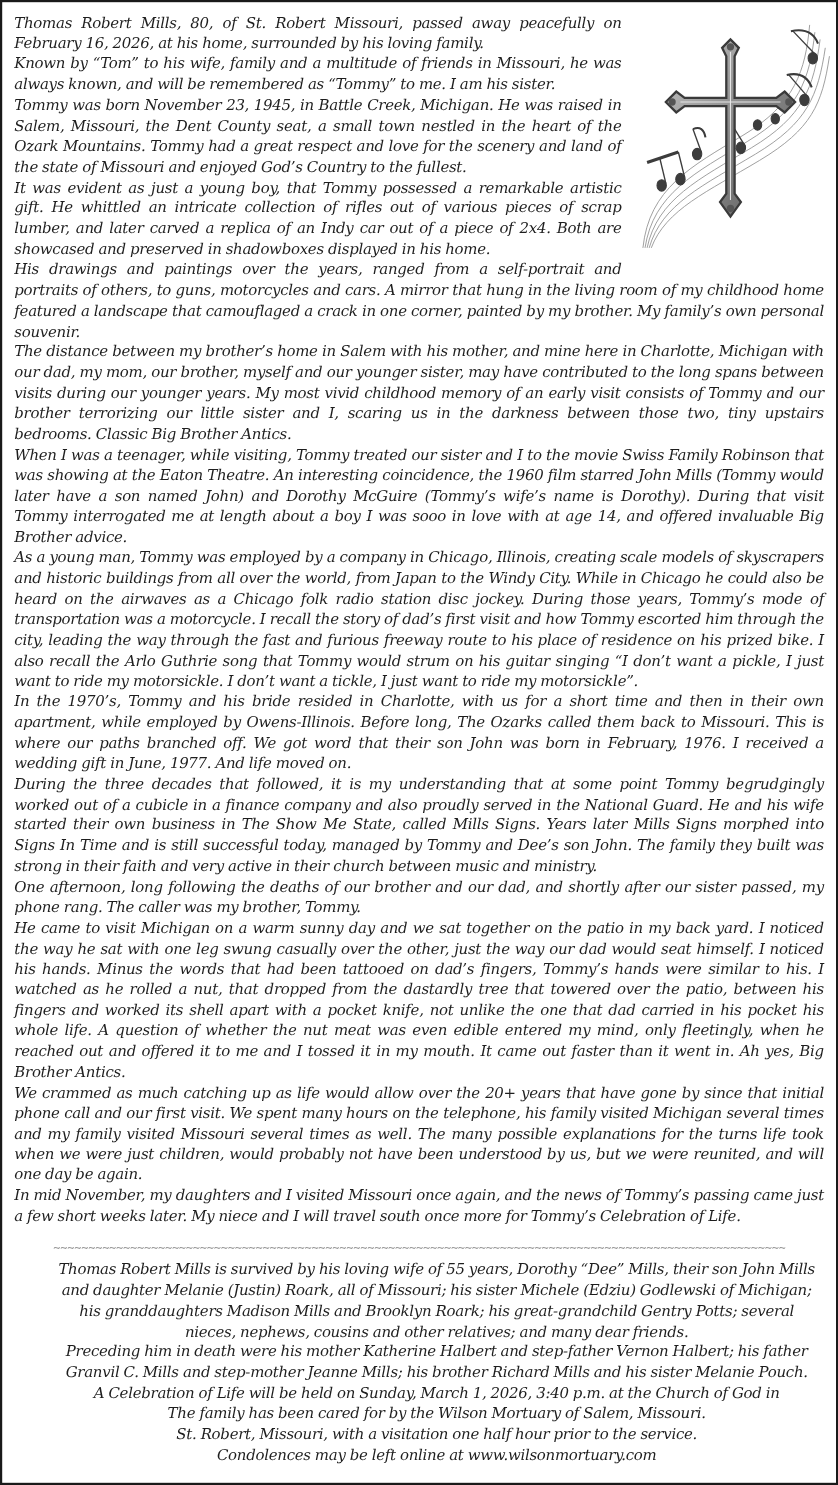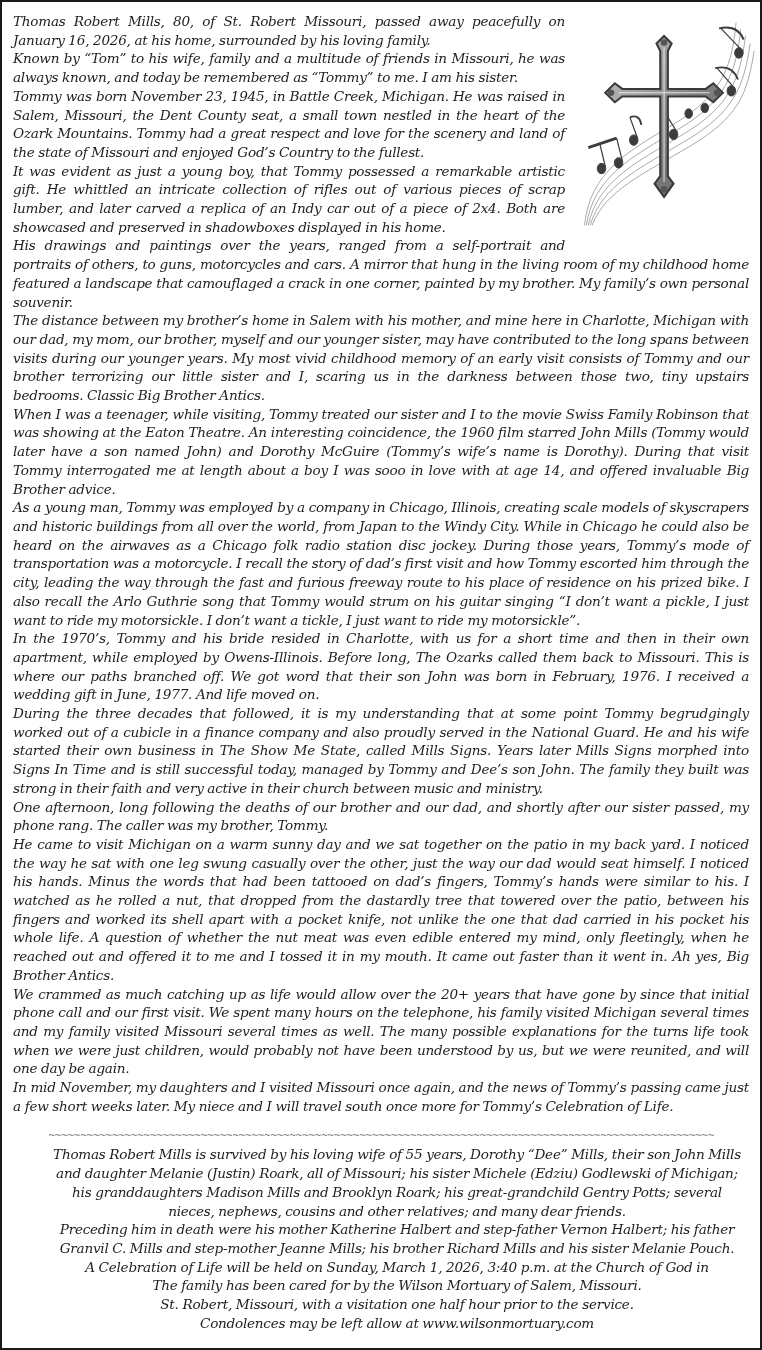--- a/index.html
+++ b/index.html
@@ -129,22 +129,22 @@
           <line x1="94" y1="34" x2="94" y2="176"></line>
           <line x1="46" y1="82" x2="142" y2="82"></line>
         </g>
         <circle cx="94" cy="29" r="3.5" fill="#555"></circle>
         <circle cx="38" cy="82" r="3.5" fill="#555"></circle>
         <circle cx="150" cy="82" r="3.5" fill="#555"></circle>
         <circle cx="94" cy="184" r="3.5" fill="#555"></circle>
       </svg>
     </div>
 
-    <p>Thomas Robert Mills, 80, of St. Robert Missouri, passed away peacefully on January 16, 2026, at his home, surrounded by his loving family.</p>
-    <p>Known by “Tom” to his wife, family and a multitude of friends in Missouri, he was always known, and today be remembered as “Tommy” to me. I am his sister.</p>
+    <p>Thomas Robert Mills, 80, of St. Robert Missouri, passed away peacefully on February 16, 2026, at his home, surrounded by his loving family.</p>
+    <p>Known by “Tom” to his wife, family and a multitude of friends in Missouri, he was always known, and will be remembered as “Tommy” to me. I am his sister.</p>
     <p>Tommy was born November 23, 1945, in Battle Creek, Michigan. He was raised in Salem, Missouri, the Dent County seat, a small town nestled in the heart of the Ozark Mountains. Tommy had a great respect and love for the scenery and land of the state of Missouri and enjoyed God’s Country to the fullest.</p>
     <p>It was evident as just a young boy, that Tommy possessed a remarkable artistic gift. He whittled an intricate collection of rifles out of various pieces of scrap lumber, and later carved a replica of an Indy car out of a piece of 2x4. Both are showcased and preserved in shadowboxes displayed in his home.</p>
     <p>His drawings and paintings over the years, ranged from a self-portrait and portraits of others, to guns, motorcycles and cars. A mirror that hung in the living room of my childhood home featured a landscape that camouflaged a crack in one corner, painted by my brother.  My family’s own personal souvenir.</p>
     <p>The distance between my brother’s home in Salem with his mother, and mine here in Charlotte, Michigan with our dad, my mom, our brother, myself and our younger sister, may have contributed to the long spans between visits during our younger years. My most vivid childhood memory of an early visit consists of Tommy and our brother terrorizing our little sister and I, scaring us in the darkness between those two, tiny upstairs bedrooms. Classic Big Brother Antics.</p>
     <p>When I was a teenager, while visiting, Tommy treated our sister and I to the movie Swiss Family Robinson that was showing at the Eaton Theatre. An interesting coincidence, the 1960 film starred John Mills (Tommy would later have a son named John) and Dorothy McGuire (Tommy’s wife’s name is Dorothy). During that visit Tommy interrogated me at length about a boy I was sooo in love with at age 14, and offered invaluable Big Brother advice.</p>
     <p>As a young man, Tommy was employed by a company in Chicago, Illinois, creating scale models of skyscrapers and historic buildings from all over the world, from Japan to the Windy City. While in Chicago he could also be heard on the airwaves as a Chicago folk radio station disc jockey. During those years, Tommy’s mode of transportation was a motorcycle. I recall the story of dad’s first visit and how Tommy escorted him through the city, leading the way through the fast and furious freeway route to his place of residence on his prized bike. I also recall the Arlo Guthrie song that Tommy would strum on his guitar singing “I don’t want a pickle, I just want to ride my motorsickle. I don’t want a tickle, I just want to ride my motorsickle”.</p>
     <p>In the 1970’s, Tommy and his bride resided in Charlotte, with us for a short time and then in their own apartment, while employed by Owens-Illinois. Before long, The Ozarks called them back to Missouri. This is where our paths branched off. We got word that their son John was born in February, 1976. I received a wedding gift in June, 1977. And life moved on.</p>
     <p>During the three decades that followed, it is my understanding that at some point Tommy begrudgingly worked out of a cubicle in a finance company and also proudly served in the National Guard. He and his wife started their own business in The Show Me State, called Mills Signs. Years later Mills Signs morphed into Signs In Time and is still successful today, managed by Tommy and Dee’s son John. The family they built was strong in their faith and very active in their church between music and ministry.</p>
     <p>One afternoon, long following the deaths of our brother and our dad, and shortly after our sister passed, my phone rang. The caller was my brother, Tommy.</p>
     <p>He came to visit Michigan on a warm sunny day and we sat together on the patio in my back yard. I noticed the way he sat with one leg swung casually over the other, just the way our dad would seat himself. I noticed his hands. Minus the words that had been tattooed on dad’s fingers, Tommy’s hands were similar to his. I watched as he rolled a nut, that dropped from the dastardly tree that towered over the patio, between his fingers and worked its shell apart with a pocket knife, not unlike the one that dad carried in his pocket his whole life. A question of whether the nut meat was even edible entered my mind, only fleetingly, when he reached out and offered it to me and I tossed it in my mouth. It came out faster than it went in. Ah yes, Big Brother Antics.</p>
@@ -153,15 +153,15 @@
   </div>
 
   <div class="divider">~~~~~~~~~~~~~~~~~~~~~~~~~~~~~~~~~~~~~~~~~~~~~~~~~~~~~~~~~~~~~~~~~~~~~~~~~~~~~~~~~~~~~~~~~~~~~~~~~~~~~~~~~~~~~~~~~~~~~~~~~~~~~~~~~~~~~~~~~~~~~~~~~~~~~~~~~~~~~~~~</div>
 
   <div class="notice">
     <p>Thomas Robert Mills is survived by his loving wife of 55 years, Dorothy “Dee” Mills, their son John Mills and daughter Melanie (Justin) Roark, all of Missouri; his sister Michele (Edziu) Godlewski of Michigan; his granddaughters Madison Mills and Brooklyn Roark; his great-grandchild Gentry Potts; several nieces, nephews, cousins and other relatives; and many dear friends.</p>
     <p>Preceding him in death were his mother Katherine Halbert and step-father Vernon Halbert; his father Granvil C. Mills and step-mother Jeanne Mills; his brother Richard Mills and his sister Melanie Pouch.</p>
     <p>A Celebration of Life will be held on Sunday, March 1, 2026, 3:40 p.m. at the Church of God in</p>
     <p>The family has been cared for by the Wilson Mortuary of Salem, Missouri.</p>
     <p>St. Robert, Missouri, with a visitation one half hour prior to the service.</p>
-    <p>Condolences may be left allow at www.wilsonmortuary.com</p>
+    <p>Condolences may be left online at www.wilsonmortuary.com</p>
   </div>
 </div>
 
 </body></html>

